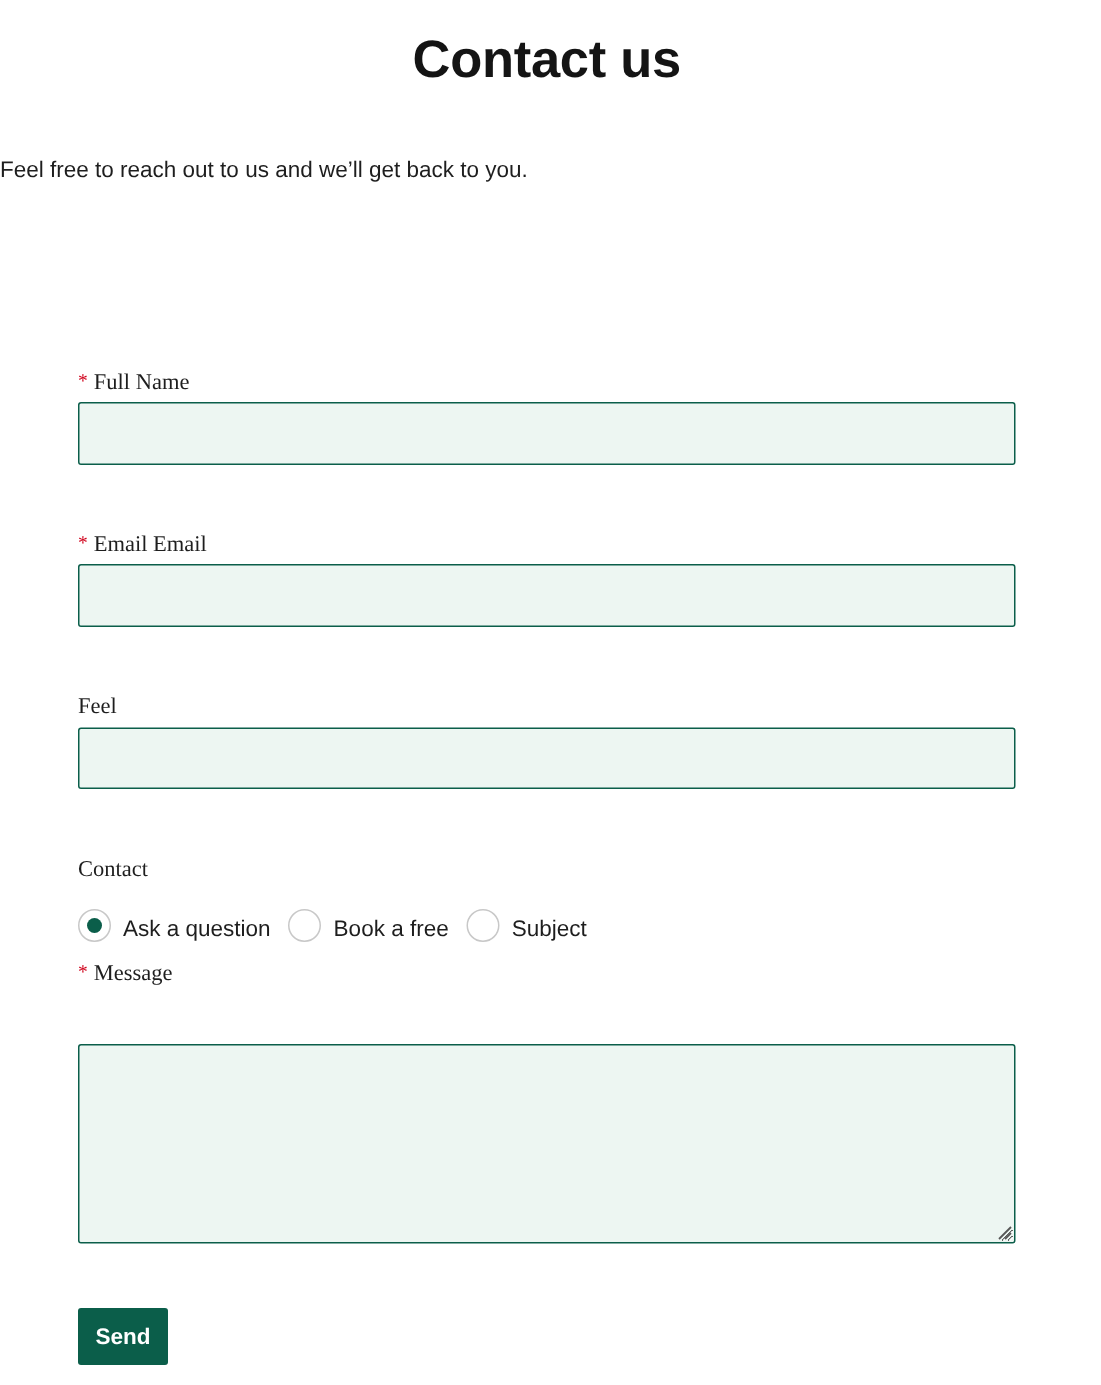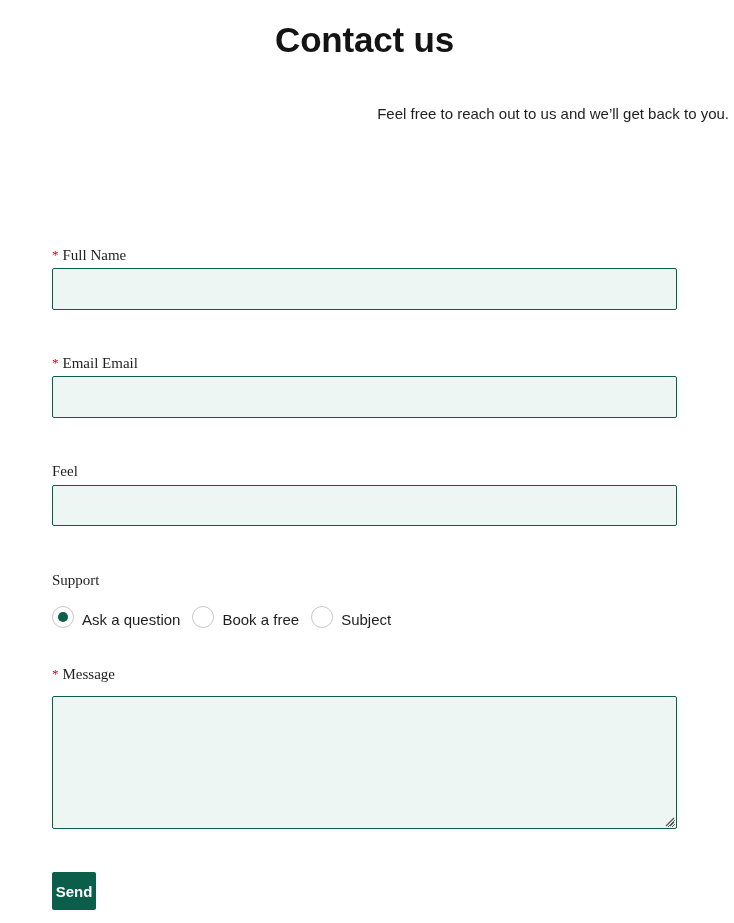--- a/index.html
+++ b/index.html
@@ -25,21 +25,21 @@
       font-size: 35px;
       font-weight: bold;
       color: #141414;
       letter-spacing: -0.2px;
     }
     .subtitle {
       position: absolute;
       top: 105px;
       left: 0;
       width: 729px;
-      text-align: right;
+      text-align: left;
       font-size: 15px;
       color: #1e1e1e;
     }
     .required-note {
       position: absolute;
       top: 168px;
       left: 0;
       width: 729px;
       text-align: center;
       font-size: 15px;
@@ -126,21 +126,21 @@
       background: #0b5e4a;
     }
     .radio-label {
       font-size: 15px;
       color: #1e1e1e;
     }
     .send-button {
       position: absolute;
       left: 52px;
       top: 872px;
-      width: 44px;
+      width: 60px;
       height: 38px;
       background: #0b5e4a;
       color: #ffffff;
       border: none;
       border-radius: 2px;
       font-size: 15px;
       font-weight: bold;
       font-family: "Liberation Sans", "DejaVu Sans", sans-serif;
       cursor: pointer;
     }
@@ -163,39 +163,39 @@
     <label class="field-label" style="top:355px;" for="work-email">
       <span class="req">*</span><span>Email Email</span>
     </label>
     <input id="work-email" class="text-input" style="top: 376px;" type="email" placeholder="">
 
     <label class="field-label" style="top:463px;" for="phone">
       <span>Feel</span>
     </label>
     <input id="phone" class="text-input" style="top: 485px; height: 41px;" type="tel" placeholder="">
 
-    <div class="field-label" style="top:572px;">Support</div>
+    <div class="field-label" style="top:572px;">Contact</div>
     <div class="radio-group">
       <div class="radio-option">
         <span class="radio-circle">
           <span class="radio-dot"></span>
         </span>
         <span class="radio-label">Ask a question</span>
       </div>
       <div class="radio-option">
         <span class="radio-circle"></span>
         <span class="radio-label">Book a free</span>
       </div>
       <div class="radio-option">
         <span class="radio-circle"></span>
         <span class="radio-label">Subject</span>
       </div>
     </div>
 
-    <label class="field-label" style="top:666px;" for="message">
+    <label class="field-label" style="top:641px;" for="message">
       <span class="req">*</span><span>Message</span>
     </label>
     <textarea id="message" class="textarea" placeholder="" style=""></textarea>
     <svg class="resize-handle" viewBox="0 0 11 11">
       <line x1="2" y1="10" x2="10" y2="2" stroke="#555" stroke-width="1.2"></line>
       <line x1="6" y1="10" x2="10" y2="6" stroke="#555" stroke-width="1.2"></line>
     </svg>
 
     <button class="send-button" type="submit">Send</button>
   </form>

